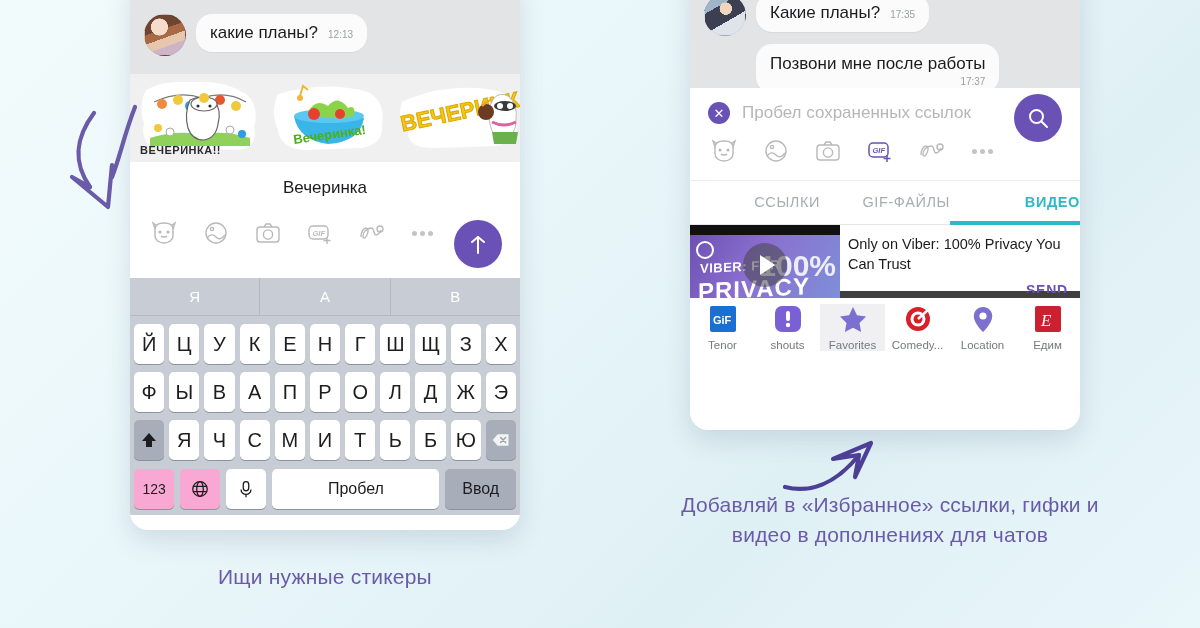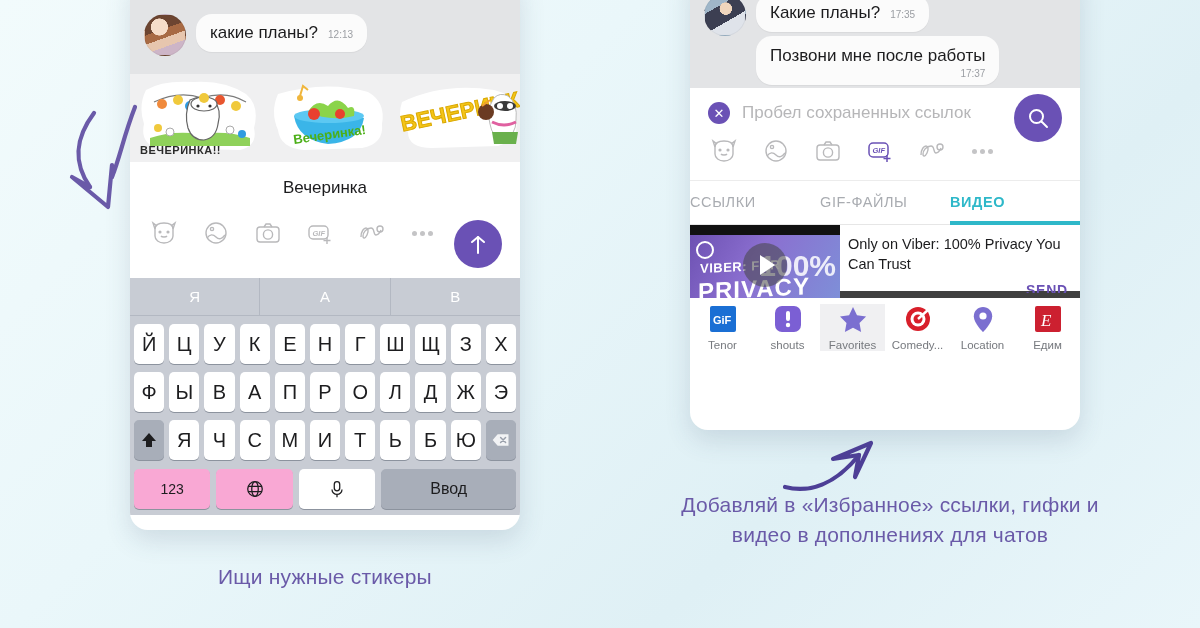--- a/index.html
+++ b/index.html
@@ -98,21 +98,21 @@
   }
   .key.space { flex: 5.2 1 0; font-size: 16px; }
   .key.enter { flex: 2.2 1 0; background: #a8aeb9; font-size: 16px; }
   .key.sym   { flex: 1.25 1 0; background: #f9a8d4; font-size: 14px; }
   .key.gray  { background: #a8aeb9; }
   .key svg { width: 20px; height: 20px; }
   .krow.bottom { gap: 6px; margin-top: 9px; }
 
   
   .tabs { display: flex; background: #fff; border-top: 1px solid #ececec; }
-  .tab { flex: 1; text-align: left; padding: 13px 0 11px; font-size: 14.5px;
+  .tab { flex: 1; text-align: right; padding: 13px 0 11px; font-size: 14.5px;
          color: #a9acb1; letter-spacing: .6px; border-bottom: 1px solid #e6e6e6; }
   .tab.active { color: #2eb8c9; font-weight: 700; border-bottom: 4px solid #2eb8c9; }
   .empty-note { text-align: center; font-size: 12.5px; color: #9a9da2; line-height: 1.55;
                 padding: 16px 60px 14px; background: #fff; border-bottom: 1px solid #eee; }
 
   .vcard { display: flex; background: #fff; padding: 0; position: relative; }
   .thumb { width: 150px; height: 73px; flex: 0 0 150px; position: relative; overflow: hidden;
            background: linear-gradient(120deg, #6b4fb0 0%, #8b6fd0 45%, #7e8fd8 100%); }
   .thumb .bar { position: absolute; left: 0; right: 0; top: 0; height: 10px; background: #111; }
   .thumb .t1 { position: absolute; left: 10px; top: 34px; font-size: 13px; font-weight: 700;
@@ -345,36 +345,37 @@
               <ellipse cx="11" cy="11" rx="3.6" ry="8"></ellipse>
             <path d="M3.4 8h15.2M3.4 14h15.2"></path>
           </svg>
         </div>
         <div class="key" style="flex:1.25 1 0">
           <svg viewBox="0 0 22 22" fill="none" stroke="#1d1d1f" stroke-width="1.4">
             <rect x="8" y="3" width="6" height="10" rx="3"></rect>
             <path d="M5.5 11.5a5.5 5.5 0 0 0 11 0M11 17v3"></path>
           </svg>
         </div>
+        <div class="key space">Пробел</div>
         <div class="key enter">Ввод</div>
       </div>
     </div>
   </div>
 
   <div class="phone" id="phone-right">
 
     <div class="chat" style="height:118px; padding-top:24px;">
       <div class="msg-row">
         <div class="avatar v2"></div>
         <div class="bubble" style="margin-left:10px;">
           <span class="txt">Какие планы?</span>
           <span class="time">17:35</span>
         </div>
       </div>
-      <div class="msg-row" style="margin-top:0; padding-left:66px;">
+      <div class="msg-row" style="margin-top:8px; padding-left:66px;">
         <div class="bubble stack">
           <span class="txt">Позвони мне после работы</span>
           <span class="time">17:37</span>
         </div>
       </div>
     </div>
 
     <div class="compose" style="height:92px;">
       <div class="search-row">
         <span class="clear-btn">✕</span>

